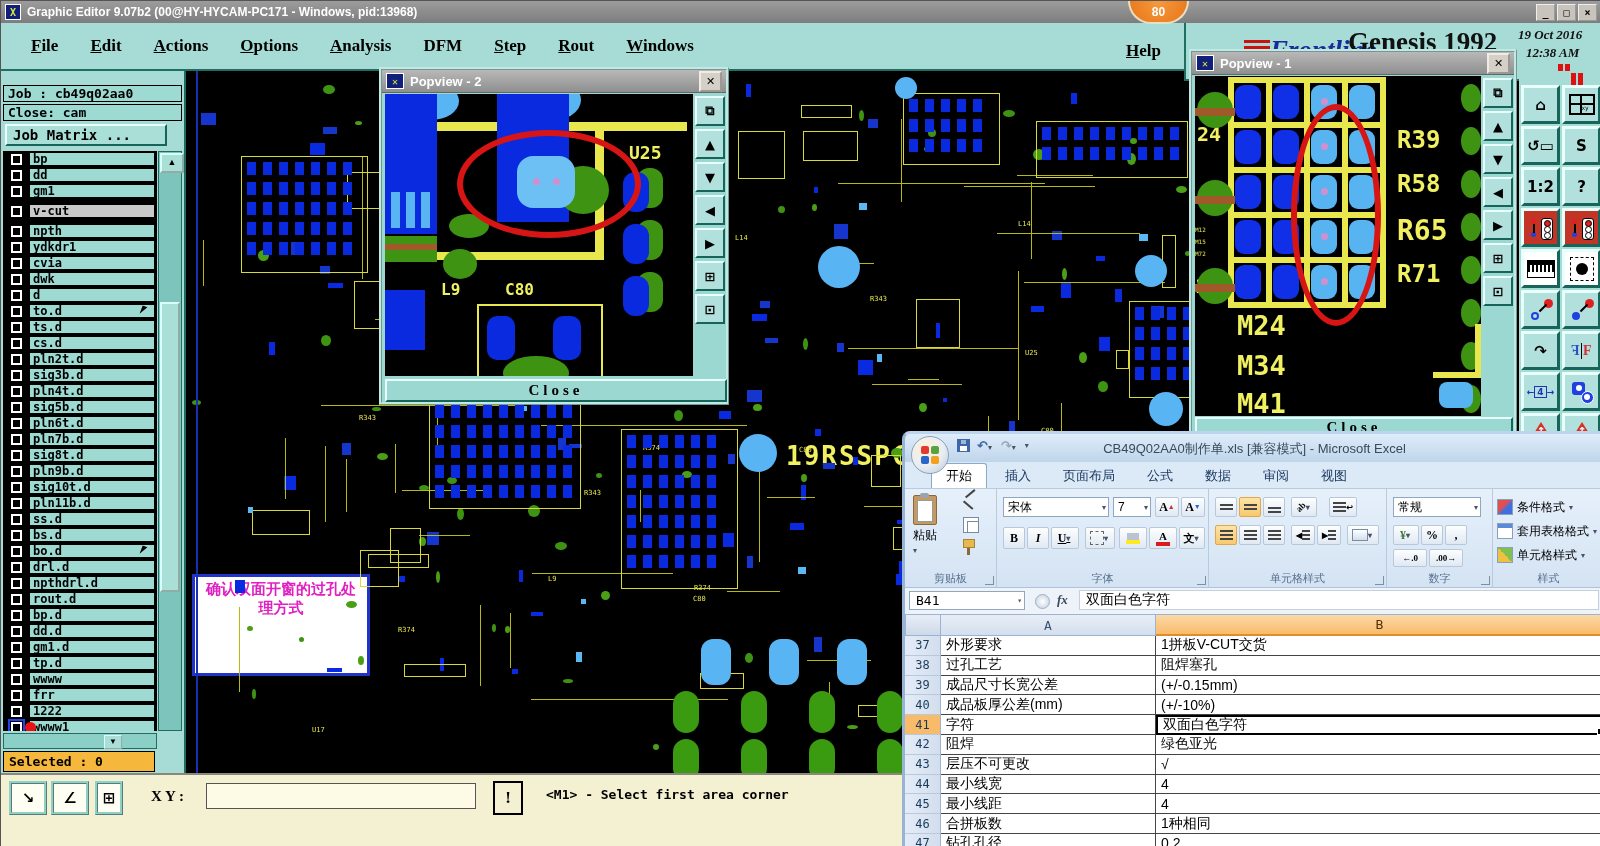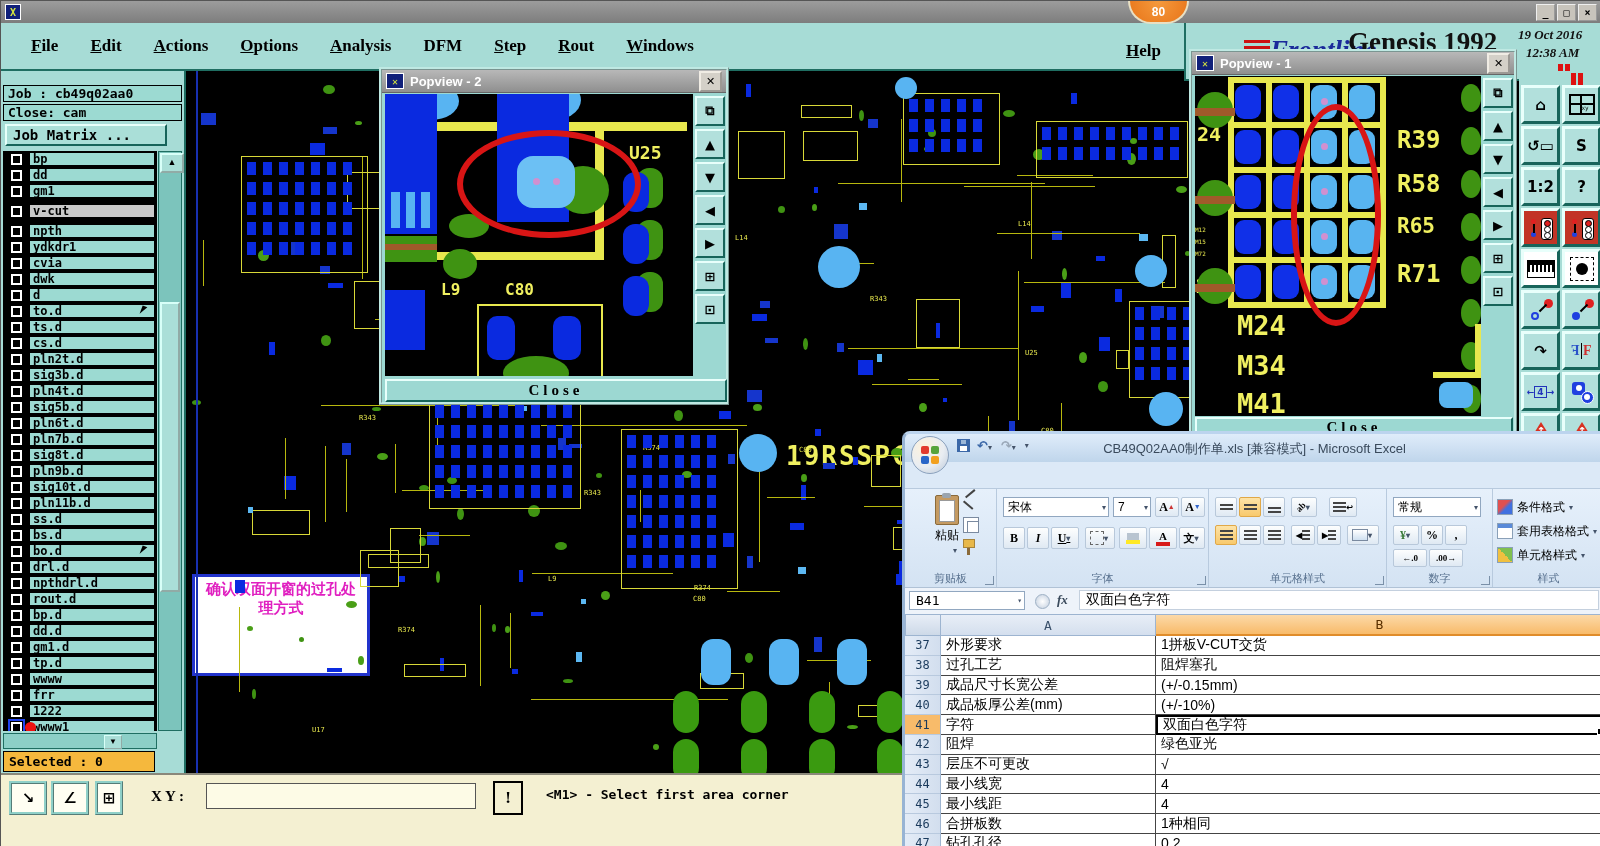--- a/index.html
+++ b/index.html
@@ -731,20 +731,21 @@
       <div class="ps" style="position: absolute; left: 903px; top: 612px; width: 1px; height: 100px; background: rgb(216, 216, 56);"></div>
       <div class="ps" style="position: absolute; left: 927px; top: 612px; width: 1px; height: 100px; background: rgb(216, 216, 56);"></div>
       <div class="ps" style="position: absolute; left: 515px; top: 568px; width: 30px; height: 46px; background: rgb(88, 180, 242); border-radius: 12px;"></div>
       <div class="ps" style="position: absolute; left: 583px; top: 568px; width: 30px; height: 46px; background: rgb(88, 180, 242); border-radius: 12px;"></div>
       <div class="ps" style="position: absolute; left: 651px; top: 568px; width: 30px; height: 46px; background: rgb(88, 180, 242); border-radius: 12px;"></div>
       <div class="ps" style="position: absolute; left: 10px; top: 0px; width: 2px; height: 702px; background: rgb(24, 48, 176);"></div>
     </div>
 
   <div class="ab" id="titlebar">
     <div id="app-icon">X</div>
+    <div id="title-text">Graphic Editor 9.07b2 (00@HY-HYCAM-PC171 - Windows, pid:13968)</div>
     <div id="winbtns">
       <div class="winbtn">_</div>
       <div class="winbtn">□</div>
       <div class="winbtn">×</div>
     </div>
   </div>
   <div class="ab" id="badge80">80</div>
 
   <div class="ab" id="menubar">
       <span class="menu-item"><u>F</u>ile</span>
@@ -1107,21 +1108,21 @@
     <div class="pv-title">
       <div class="pv-icon">✕</div>
       <div class="t">Popview - 1</div>
       <div class="pv-close">✕</div>
     </div>
     <div class="pv-body" id="pv1-body" style="left:3px;top:24px;width:286px;height:340px;">
       <div class="pcb-label" style="left:2px;top:46px;font-size:20px;">24</div>
       <div class="pcb-label" style="left:0px;top:198px;font-size:20px;">17</div>
       <div class="pcb-label" style="left:202px;top:50px;font-size:24px;">R39</div>
       <div class="pcb-label" style="left:202px;top:94px;font-size:24px;">R58</div>
-      <div class="pcb-label" style="left:202px;top:138px;font-size:21px;">R65</div>
+      <div class="pcb-label" style="left:202px;top:138px;font-size:28px;">R65</div>
       <div class="pcb-label" style="left:202px;top:184px;font-size:24px;">R71</div>
       <div class="pcb-label" style="left:42px;top:234px;font-size:27px;">M24</div>
       <div class="pcb-label" style="left:42px;top:274px;font-size:27px;">M34</div>
       <div class="pcb-label" style="left:42px;top:312px;font-size:27px;">M41</div>
     <div class="ps" style="position: absolute; left: 33px; top: 4px; width: 6px; height: 228px; background: rgb(232, 232, 78);"></div>
         <div class="ps" style="position: absolute; left: 71px; top: 4px; width: 6px; height: 228px; background: rgb(232, 232, 78);"></div>
         <div class="ps" style="position: absolute; left: 109px; top: 4px; width: 6px; height: 228px; background: rgb(232, 232, 78);"></div>
         <div class="ps" style="position: absolute; left: 147px; top: 4px; width: 6px; height: 228px; background: rgb(232, 232, 78);"></div>
         <div class="ps" style="position: absolute; left: 185px; top: 4px; width: 6px; height: 228px; background: rgb(232, 232, 78);"></div>
         <div class="ps" style="position: absolute; left: 33px; top: 1px; width: 158px; height: 6px; background: rgb(232, 232, 78);"></div>
@@ -1203,24 +1204,33 @@
     </div>
     <div id="qat">
       <span style="display:inline-block;width:13px;height:13px;background:#3c68a8;position:relative;">
         <span style="position:absolute;left:3px;bottom:1px;width:7px;height:5px;background:#fff;"></span>
         <span style="position:absolute;left:4px;top:1px;width:5px;height:4px;background:#9db8d8;"></span>
       </span>
       <span style="color:#3c68a8;font-weight:bold;">↶<span class="dd">▾</span></span>
       <span style="color:#9aa8b8;font-weight:bold;">↷<span class="dd">▾</span></span>
       <span class="dd">▾</span>
     </div>
+    <div id="xl-tabs">
+        <span class="xl-tab active">开始</span>
+        <span class="xl-tab">插入</span>
+        <span class="xl-tab">页面布局</span>
+        <span class="xl-tab">公式</span>
+        <span class="xl-tab">数据</span>
+        <span class="xl-tab">审阅</span>
+        <span class="xl-tab">视图</span>
+      </div>
     <div id="ribbon">
 
       <div class="rib-group" style="left:0;width:92px;">
-        <div class="ab" style="left:8px;top:6px;width:46px;height:74px;display:flex;flex-direction:column;align-items:flex-end;gap:2px;">
+        <div class="ab" style="left:8px;top:6px;width:46px;height:74px;display:flex;flex-direction:column;align-items:flex-start;gap:2px;">
           <span style="display:inline-block;width:22px;height:28px;background:#c49a62;border:1px solid #8a6a3a;border-radius:2px;position:relative;">
             <span style="position:absolute;left:3px;top:4px;width:14px;height:20px;background:#fff;border:1px solid #999;"></span>
             <span style="position:absolute;left:6px;top:-3px;width:9px;height:5px;background:#9aa4ae;border-radius:2px;"></span>
           </span>
           <span style="font:12px 'Liberation Sans',sans-serif;">粘贴</span>
           <span class="dd">▾</span>
         </div>
         <div class="ab" style="left:58px;top:8px;width:24px;height:18px;">
           <span style="display:block;width:12px;height:2px;background:#444;transform:rotate(40deg) translate(4px,6px);"></span>
           <span style="display:block;width:12px;height:2px;background:#444;transform:rotate(-40deg) translate(5px,-4px);"></span>

